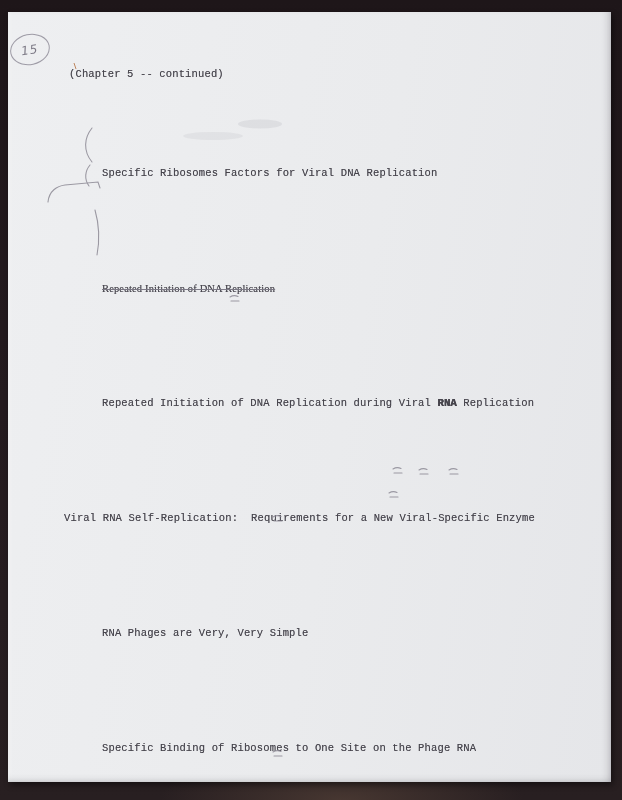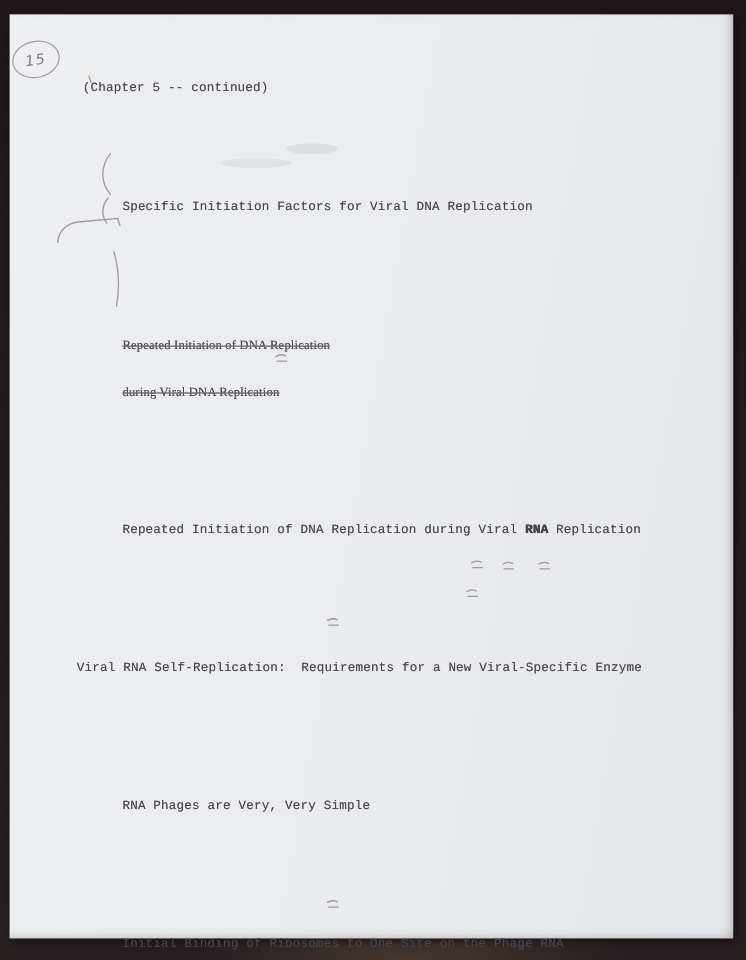--- a/index.html
+++ b/index.html
@@ -52,42 +52,41 @@
 
     <div class="pagenum-circle">
       <span>15</span>
     </div>
 
     <div class="chapter-cont typed">(Chapter 5 -- continued)</div>
 
     <div class="toc typed">
 
       <div class="entry">
-        <span class="ln">Specific Initiation Factors for Viral DNA Replication</span>
+        <span class="ln">Specific Ribosomes Factors for Viral DNA Replication</span>
       </div>
 
       <div class="entry struck">
         <span class="ln">Repeated Initiation of DNA Replication</span>
-        <span class="ln">during Viral DNA Replication</span>
       </div>
 
       <div class="entry">
         <span class="ln"><span>Repeated Initiation of DNA Replication during Viral </span><span class="overtyped">RNA</span><span> Replication</span></span>
       </div>
 
       <div class="entry e-outdent">
         <span class="ln">Viral RNA Self-Replication:  Requirements for a New Viral-Specific Enzyme</span>
       </div>
 
       <div class="entry">
         <span class="ln">RNA Phages are Very, Very Simple</span>
       </div>
 
       <div class="entry">
-        <span class="ln">Initial Binding of Ribosomes to One Site on the Phage RNA</span>
+        <span class="ln">Specific Binding of Ribosomes to One Site on the Phage RNA</span>
       </div>
 
       
 
       
 
       
 
       
 

